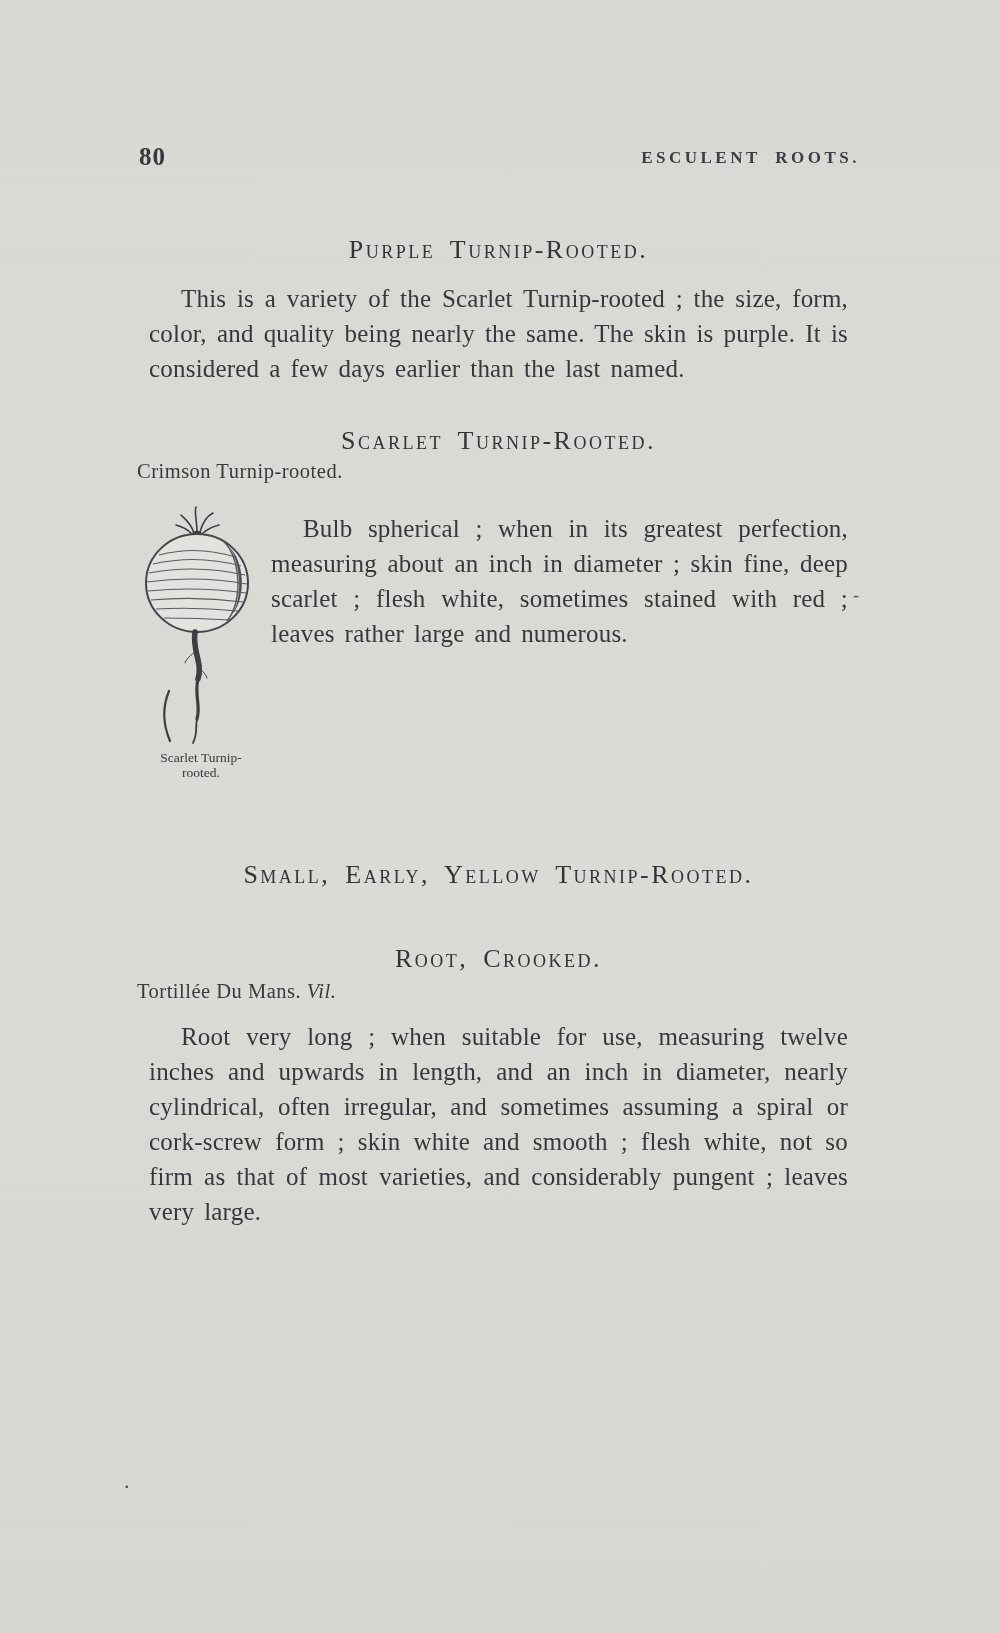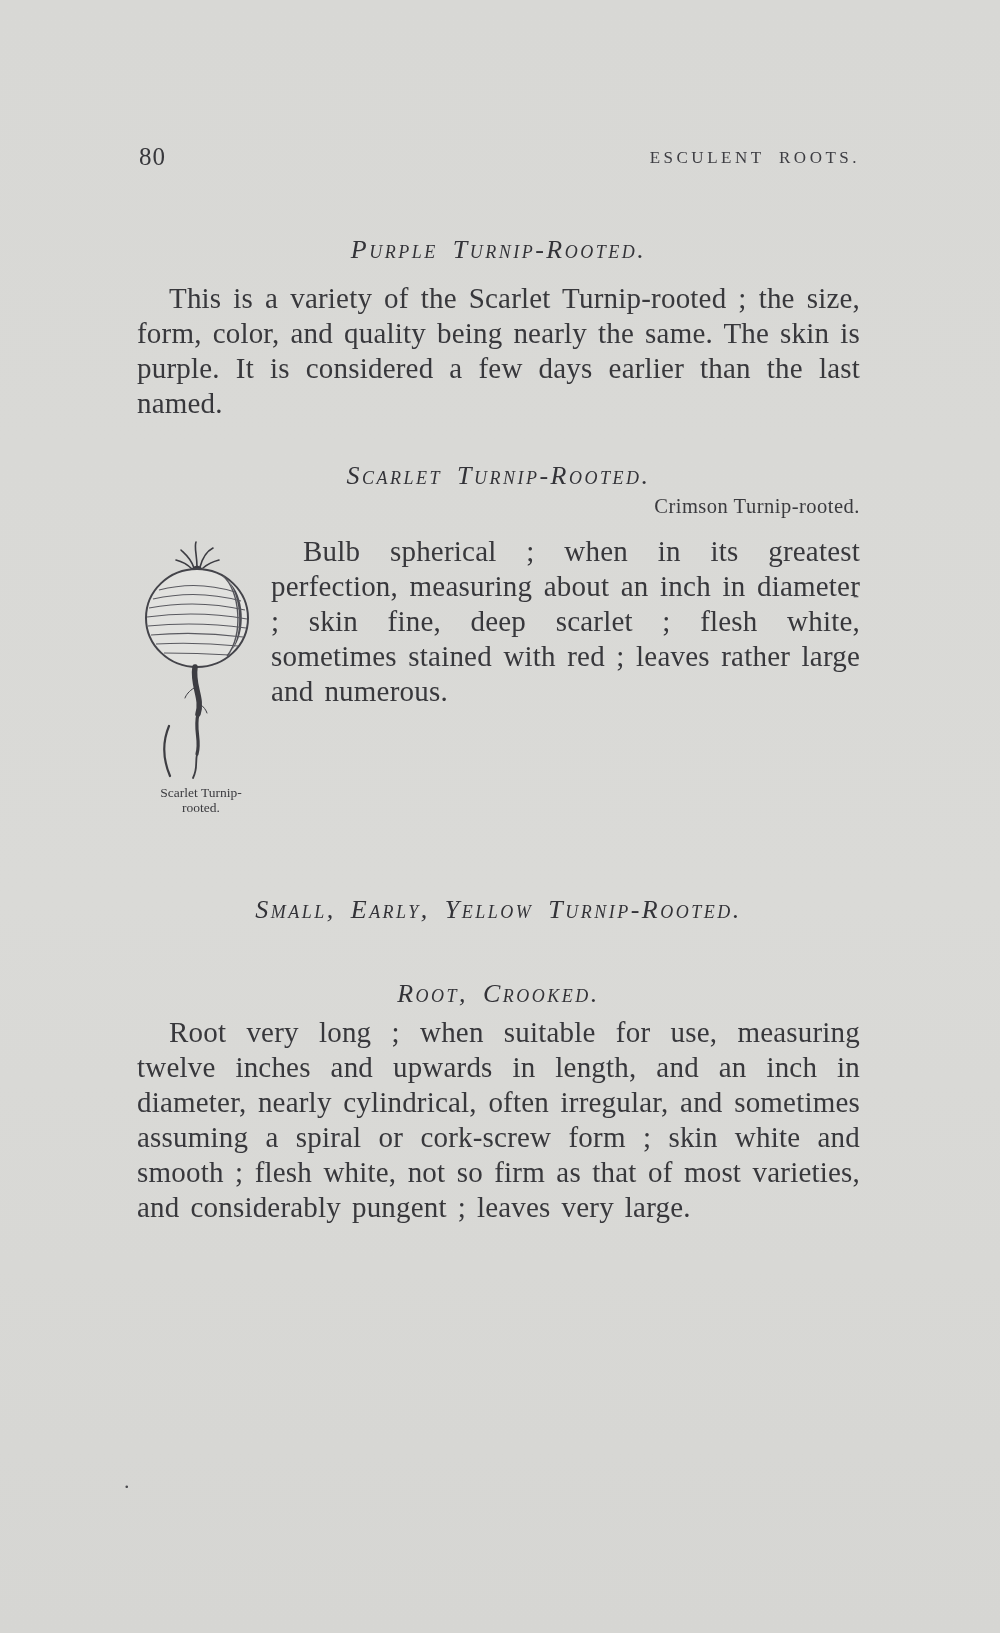--- a/index.html
+++ b/index.html
@@ -7,48 +7,48 @@
     position:relative;
     width:1000px; height:1633px;
     margin:0 auto;
     background:linear-gradient(180deg,#d8d8d5 0%, #dadad7 55%, #d6d6d3 100%);
     box-sizing:border-box;
     padding:143px 140px 0 137px;
     font-family:"Liberation Serif","DejaVu Serif",serif;
     color:#38383c;
     overflow:hidden;
   }
-  .header { position:relative; height:42px; }
+  .header { position:relative; height:42px;font-weight:bold; }
   .page-number {
     position:absolute; left:2px; top:0;
     font-size:25px; letter-spacing:1px;
   }
   .running-header {
     text-align:right; font-size:17px;
     letter-spacing:3.5px; word-spacing:7px;
     padding-top:5px; color:#3d3d42;
   }
   .section-heading {
     font-weight:normal; text-align:center;
     font-variant:small-caps;
     font-size:26px; letter-spacing:2.5px; word-spacing:6px;
-    color:#333338; margin:0;font-style:italic;
+    color:#333338; margin:0;
   }
   .h-purple  { margin:50px 0 16px; }
   .h-scarlet { margin:40px 0 4px; }
   .h-yellow  { margin:80px 0 16px; }
   .h-white   { margin:54px 0 6px; }
   .subtitle {
-    text-align:right; font-size:20.5px;
+    text-align:left; font-size:20.5px;
     margin:0 0 16px; color:#3a3a3e;
     letter-spacing:0.5px;
   }
   .subtitle i { font-style:italic; }
   .body-par {
-    margin:0; font-size:29px; line-height:35px;
+    margin:12px; font-size:25px; line-height:35px;
     text-align:justify; text-indent:32px;
     word-spacing:3.5px; letter-spacing:0.2px;
   }
   .scarlet-body { display:flow-root; }
   .turnip-figure {
     float:left; width:128px;
     margin:4px 6px 0 0; padding:0;
   }
   .turnip-figure svg { display:block; }
   .figure-caption {
@@ -129,19 +129,23 @@
       <p class="body-par">Bulb spherical ; when in its greatest perfection, measuring about an inch in diameter ; skin fine, deep scarlet ; flesh white, sometimes stained with red ; leaves rather large and numerous.</p>
     </div>
   </section>
 
   <section>
     <h2 class="section-heading h-yellow">Small, Early, Yellow Turnip-Rooted.</h2>
   </section>
 
   <section>
     <h2 class="section-heading h-white">Root, Crooked.</h2>
+    <div class="subtitle">
+      <span>Tortillée Du Mans.</span>
+      <i>Vil.</i>
+    </div>
     <p class="body-par">Root very long ; when suitable for use, measuring twelve inches and upwards in length, and an inch in diameter, nearly cylindrical, often irregular, and sometimes assuming a spiral or cork-screw form ; skin white and smooth ; flesh white, not so firm as that of most varieties, and considerably pungent ; leaves very large.</p>
   </section>
 
   <span class="speck">.</span>
   <span class="margin-mark">-</span>
 
 </div>
 
 </body></html>

